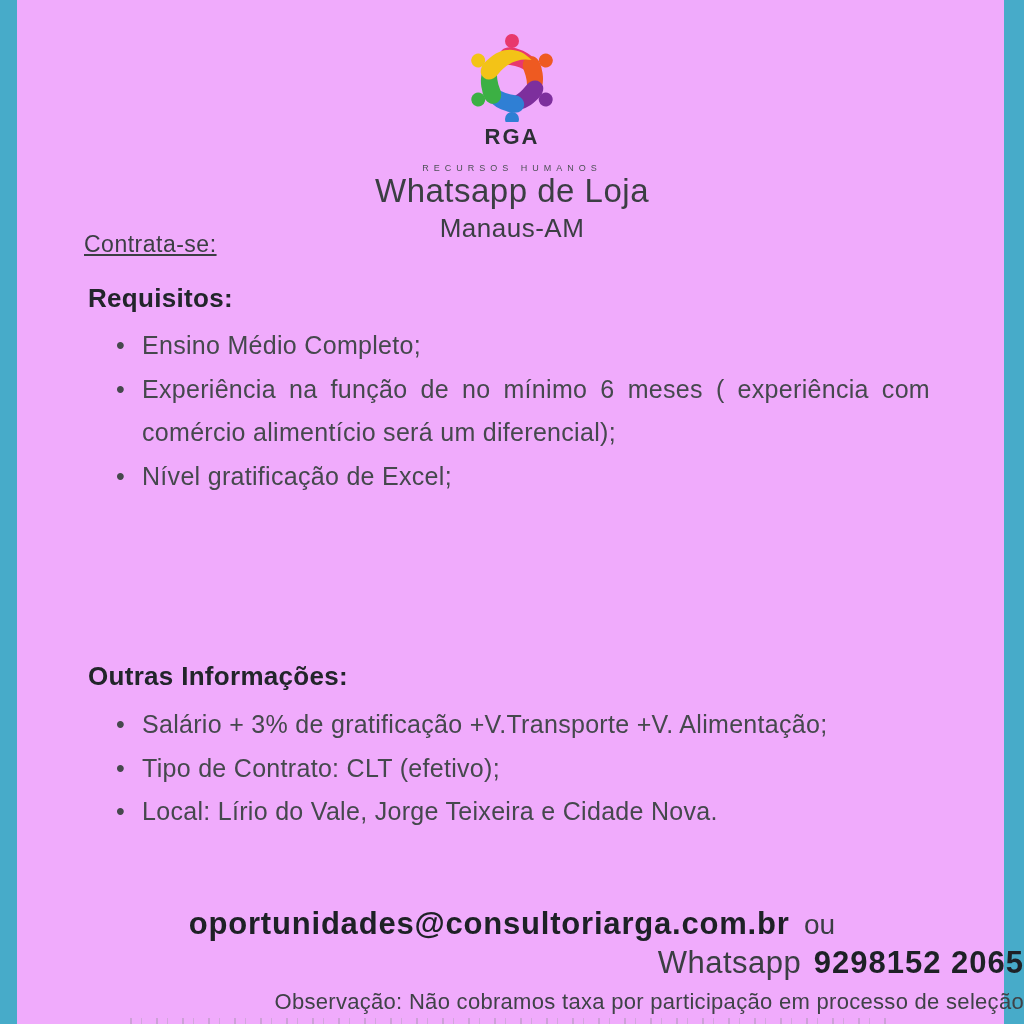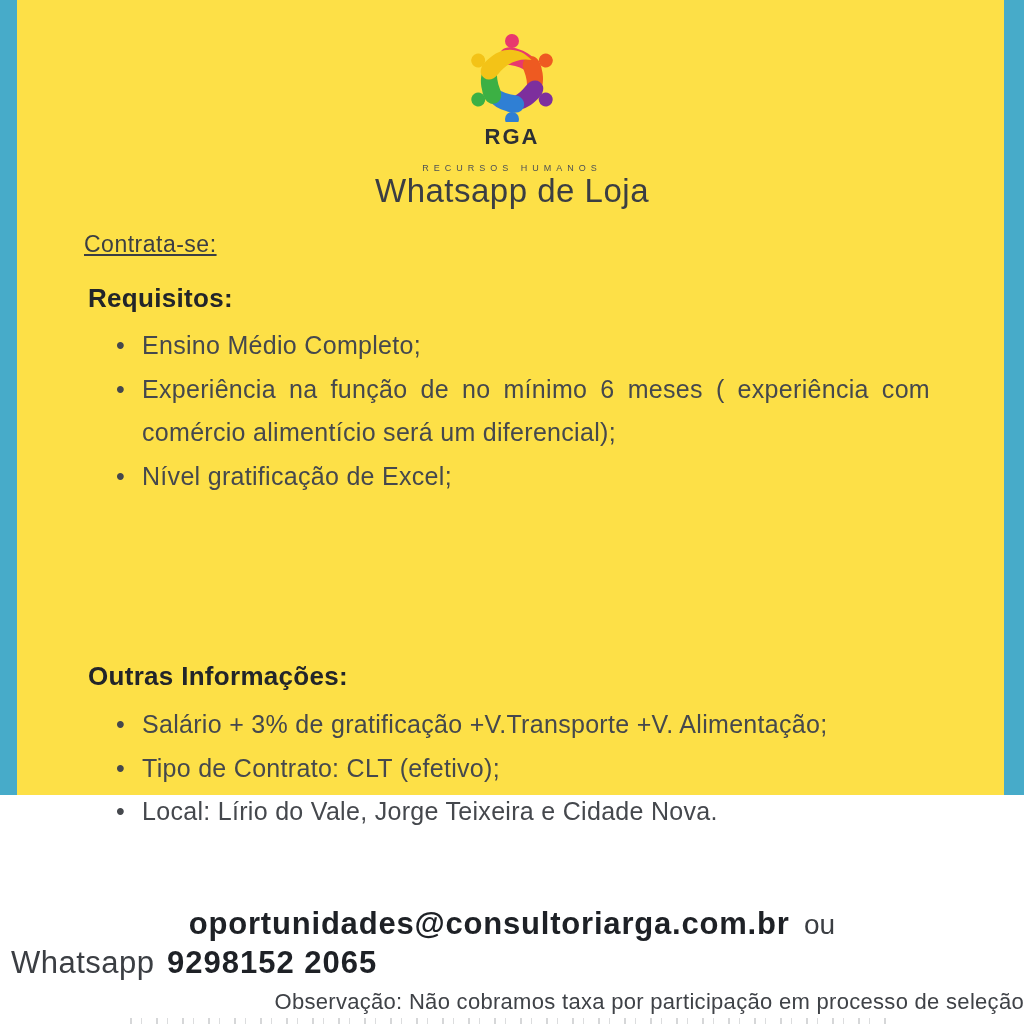--- a/index.html
+++ b/index.html
@@ -4,22 +4,22 @@
 <style>
   html, body { margin: 0; padding: 0; }
   body {
     width: 1024px; height: 1024px;
     font-family: "Liberation Sans", sans-serif;
     background: #ffffff;
     overflow: hidden;
   }
   .page {
     position: relative;
-    width: 1024px; height: 795px;
-    background: #fde047;
+    width: 1024px; height: 1024px;
+    background: #f0abfc;
   }
   .border-stripe {
     position: absolute; top: 0; bottom: 0;
     background: #47abc9;
   }
   .border-left  { left: 0; width: 17px; }
   .border-right { right: 0; width: 20px; }
 
   .logo-block {
     position: absolute; top: 26px; left: 0; right: 0;
@@ -81,21 +81,21 @@
     text-align: center; white-space: nowrap;
   }
   .contact-email {
     font-size: 31px; font-weight: 700; color: #1e2126; letter-spacing: 0.8px;
   }
   .contact-email-suffix {
     font-size: 28px; color: #3b3e43; margin-left: 10px;
   }
   .contact-whatsapp-line {
     position: absolute; top: 945px; left: 0; right: 0;
-    text-align: left; white-space: nowrap; padding-left: 11px;
+    text-align: right; white-space: nowrap; padding-left: 11px;
   }
   .whatsapp-label {
     font-size: 31px; color: #3b3e43; letter-spacing: 0.5px;
   }
   .whatsapp-number {
     font-size: 31px; font-weight: 700; color: #1e2126; letter-spacing: 1px; margin-left: 8px;
   }
   .note-line {
     position: absolute; top: 989px; left: 0; right: 0;
     text-align: right;
@@ -132,20 +132,21 @@
       <use href="#person" fill="#7d2f9d" transform="rotate(120 60 60)"></use>
       <use href="#person" fill="#2f7fd4" transform="rotate(180 60 60)"></use>
       <use href="#person" fill="#3cb044" transform="rotate(240 60 60)"></use>
       <use href="#person" fill="#f3c317" transform="rotate(300 60 60)"></use>
     </svg>
     <div class="brand-name">RGA</div>
     <div class="brand-tagline">RECURSOS HUMANOS</div>
   </div>
 
   <div class="job-title">Whatsapp de Loja</div>
+  <div class="job-location">Manaus-AM</div>
   <div class="hiring-label">Contrata-se:</div>
 
   <div class="section-heading heading-req">Requisitos:</div>
   <ul class="bullet-list list-req">
     <li>Ensino Médio Completo;</li>
     <li>Experiência na função de no mínimo 6 meses ( experiência com comércio alimentício será um diferencial);</li>
     <li>Nível gratificação de Excel;</li>
   </ul>
 
   <div class="section-heading heading-other">Outras Informações:</div>

